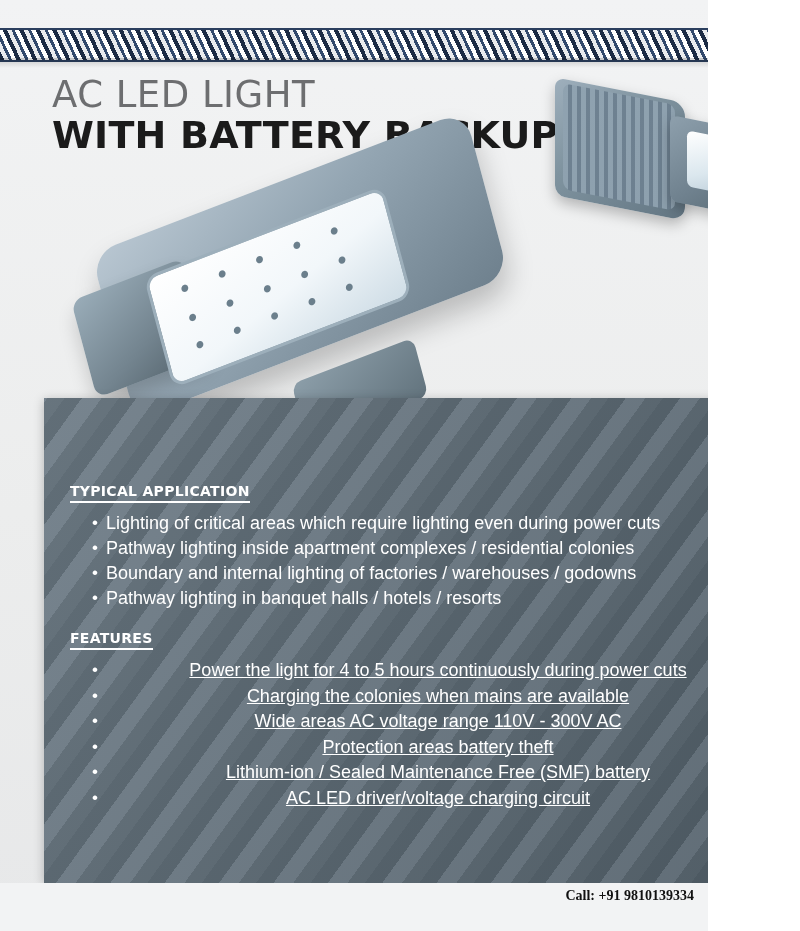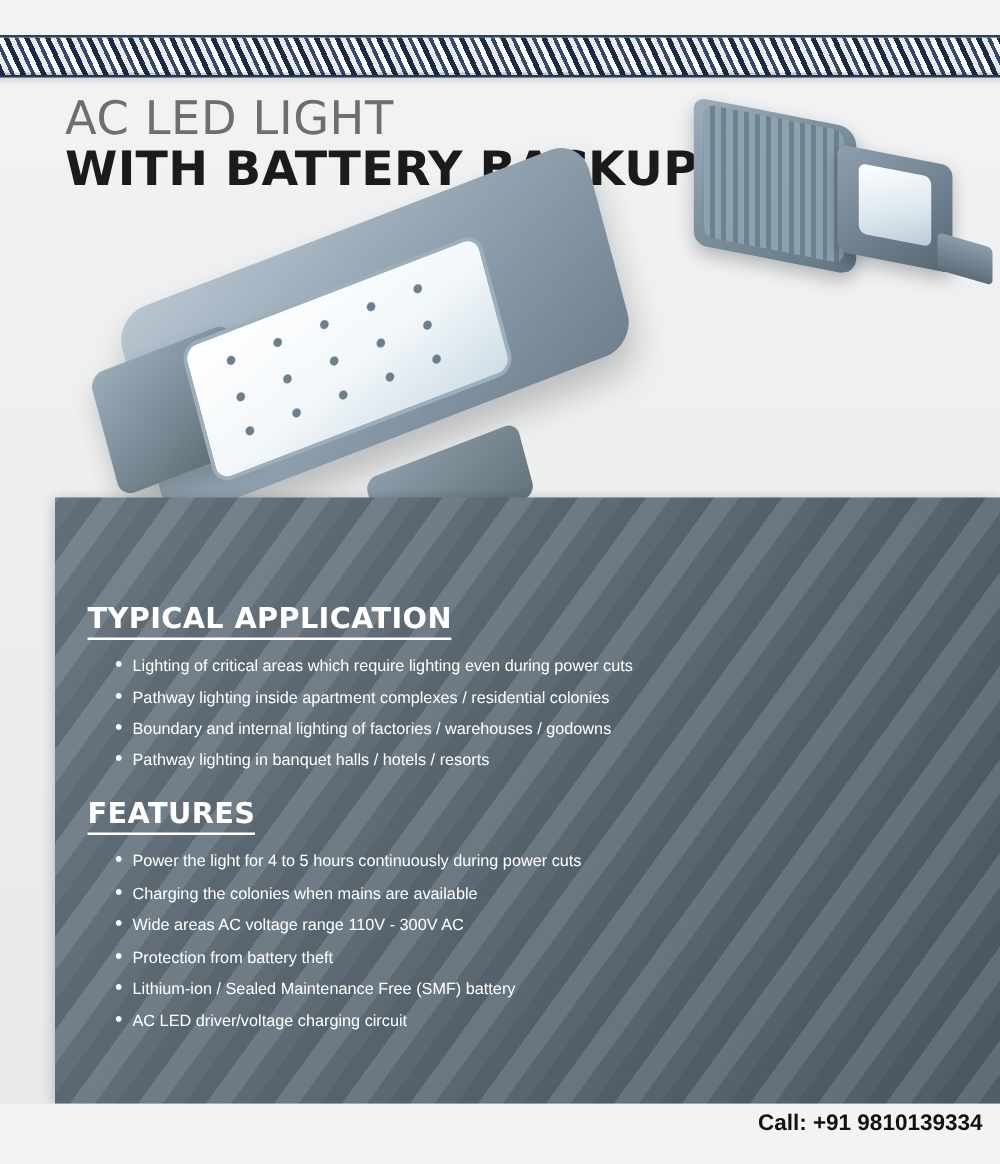--- a/index.html
+++ b/index.html
@@ -8,21 +8,21 @@
   }
   body {
     width: 800px;
     height: 931px;
     background: #ffffff;
     font-family: "Liberation Sans", sans-serif;
     overflow: hidden;
   }
   .page {
     position: relative;
-    width: 800px;
+    width: 708px;
     height: 931px;
     background: linear-gradient(180deg, #f2f3f4 0%, #eceded 55%, #e7e8e9 100%);
     overflow: hidden;
   }
 
   
   .top-band {
     position: absolute;
     left: 0; top: 28px;
     width: 800px; height: 30px;
@@ -209,63 +209,63 @@
   .content {
     position: absolute;
     left: 70px; top: 482px;
     width: 700px;
     z-index: 5;
     color: #ffffff;
   }
   .sec-title {
     font-family: "DejaVu Sans", sans-serif;
     font-weight: bold;
-    font-size: 23px;
+    font-size: 14px;
     letter-spacing: 0.3px;
     color: #ffffff;
     display: inline-block;
     border-bottom: 2px solid #ffffff;
     padding-bottom: 2px;
     margin: 0 0 8px 0;
   }
   ul.bullets {
     list-style: none;
     margin: 0 0 18px 0;
     padding: 0 0 0 22px;
   }
   ul.bullets li {
     position: relative;
-    font-size: 13px;
+    font-size: 18px;
     line-height: 25px;
     color: #ffffff;
     padding-left: 14px;
   }
   ul.bullets li::before {
     content: "\2022";
     position: absolute;
     left: 0; top: -1px;
     font-size: 17px;
     color: #ffffff;
   }
-  .features-block { margin-top: 6px; }
-  .features-block ul.bullets li { line-height: 25.5px; }
+  .features-block { margin-top: 6px; text-decoration: underline; }
+  .features-block ul.bullets li { line-height: 25.5px; text-align: center; }
 
   
   .footer {
     position: absolute;
     left: 0; bottom: 0;
     width: 800px; height: 48px;
     background: #f2f3f4;
   }
   .call {
     position: absolute;
     right: 14px; top: 888px;
-    font-family: Liberation Sans, sans-serif;
+    font-family: Liberation Serif, serif;
     font-weight: bold;
-    font-size: 18px;
+    font-size: 14px;
     color: #111111;
   }
 </style>
 </head>
 <body>
 
 <div class="page">
 
   <div class="top-band"></div>
   <div class="top-band-shadow"></div>
@@ -304,21 +304,21 @@
         <li>Pathway lighting in banquet halls / hotels / resorts</li>
       </ul>
     </div>
 
     <div class="features-block">
       <div class="sec-title">FEATURES</div>
       <ul class="bullets">
         <li>Power the light for 4 to 5 hours continuously during power cuts</li>
         <li>Charging the colonies when mains are available</li>
         <li>Wide areas AC voltage range 110V - 300V AC</li>
-        <li>Protection from battery theft</li>
+        <li>Protection areas battery theft</li>
         <li>Lithium-ion / Sealed Maintenance Free (SMF) battery</li>
         <li>AC LED driver/voltage charging circuit</li>
       </ul>
     </div>
 
   </div>
 
   <div class="footer"></div>
   <div class="call">Call: +91 9810139334</div>
 

